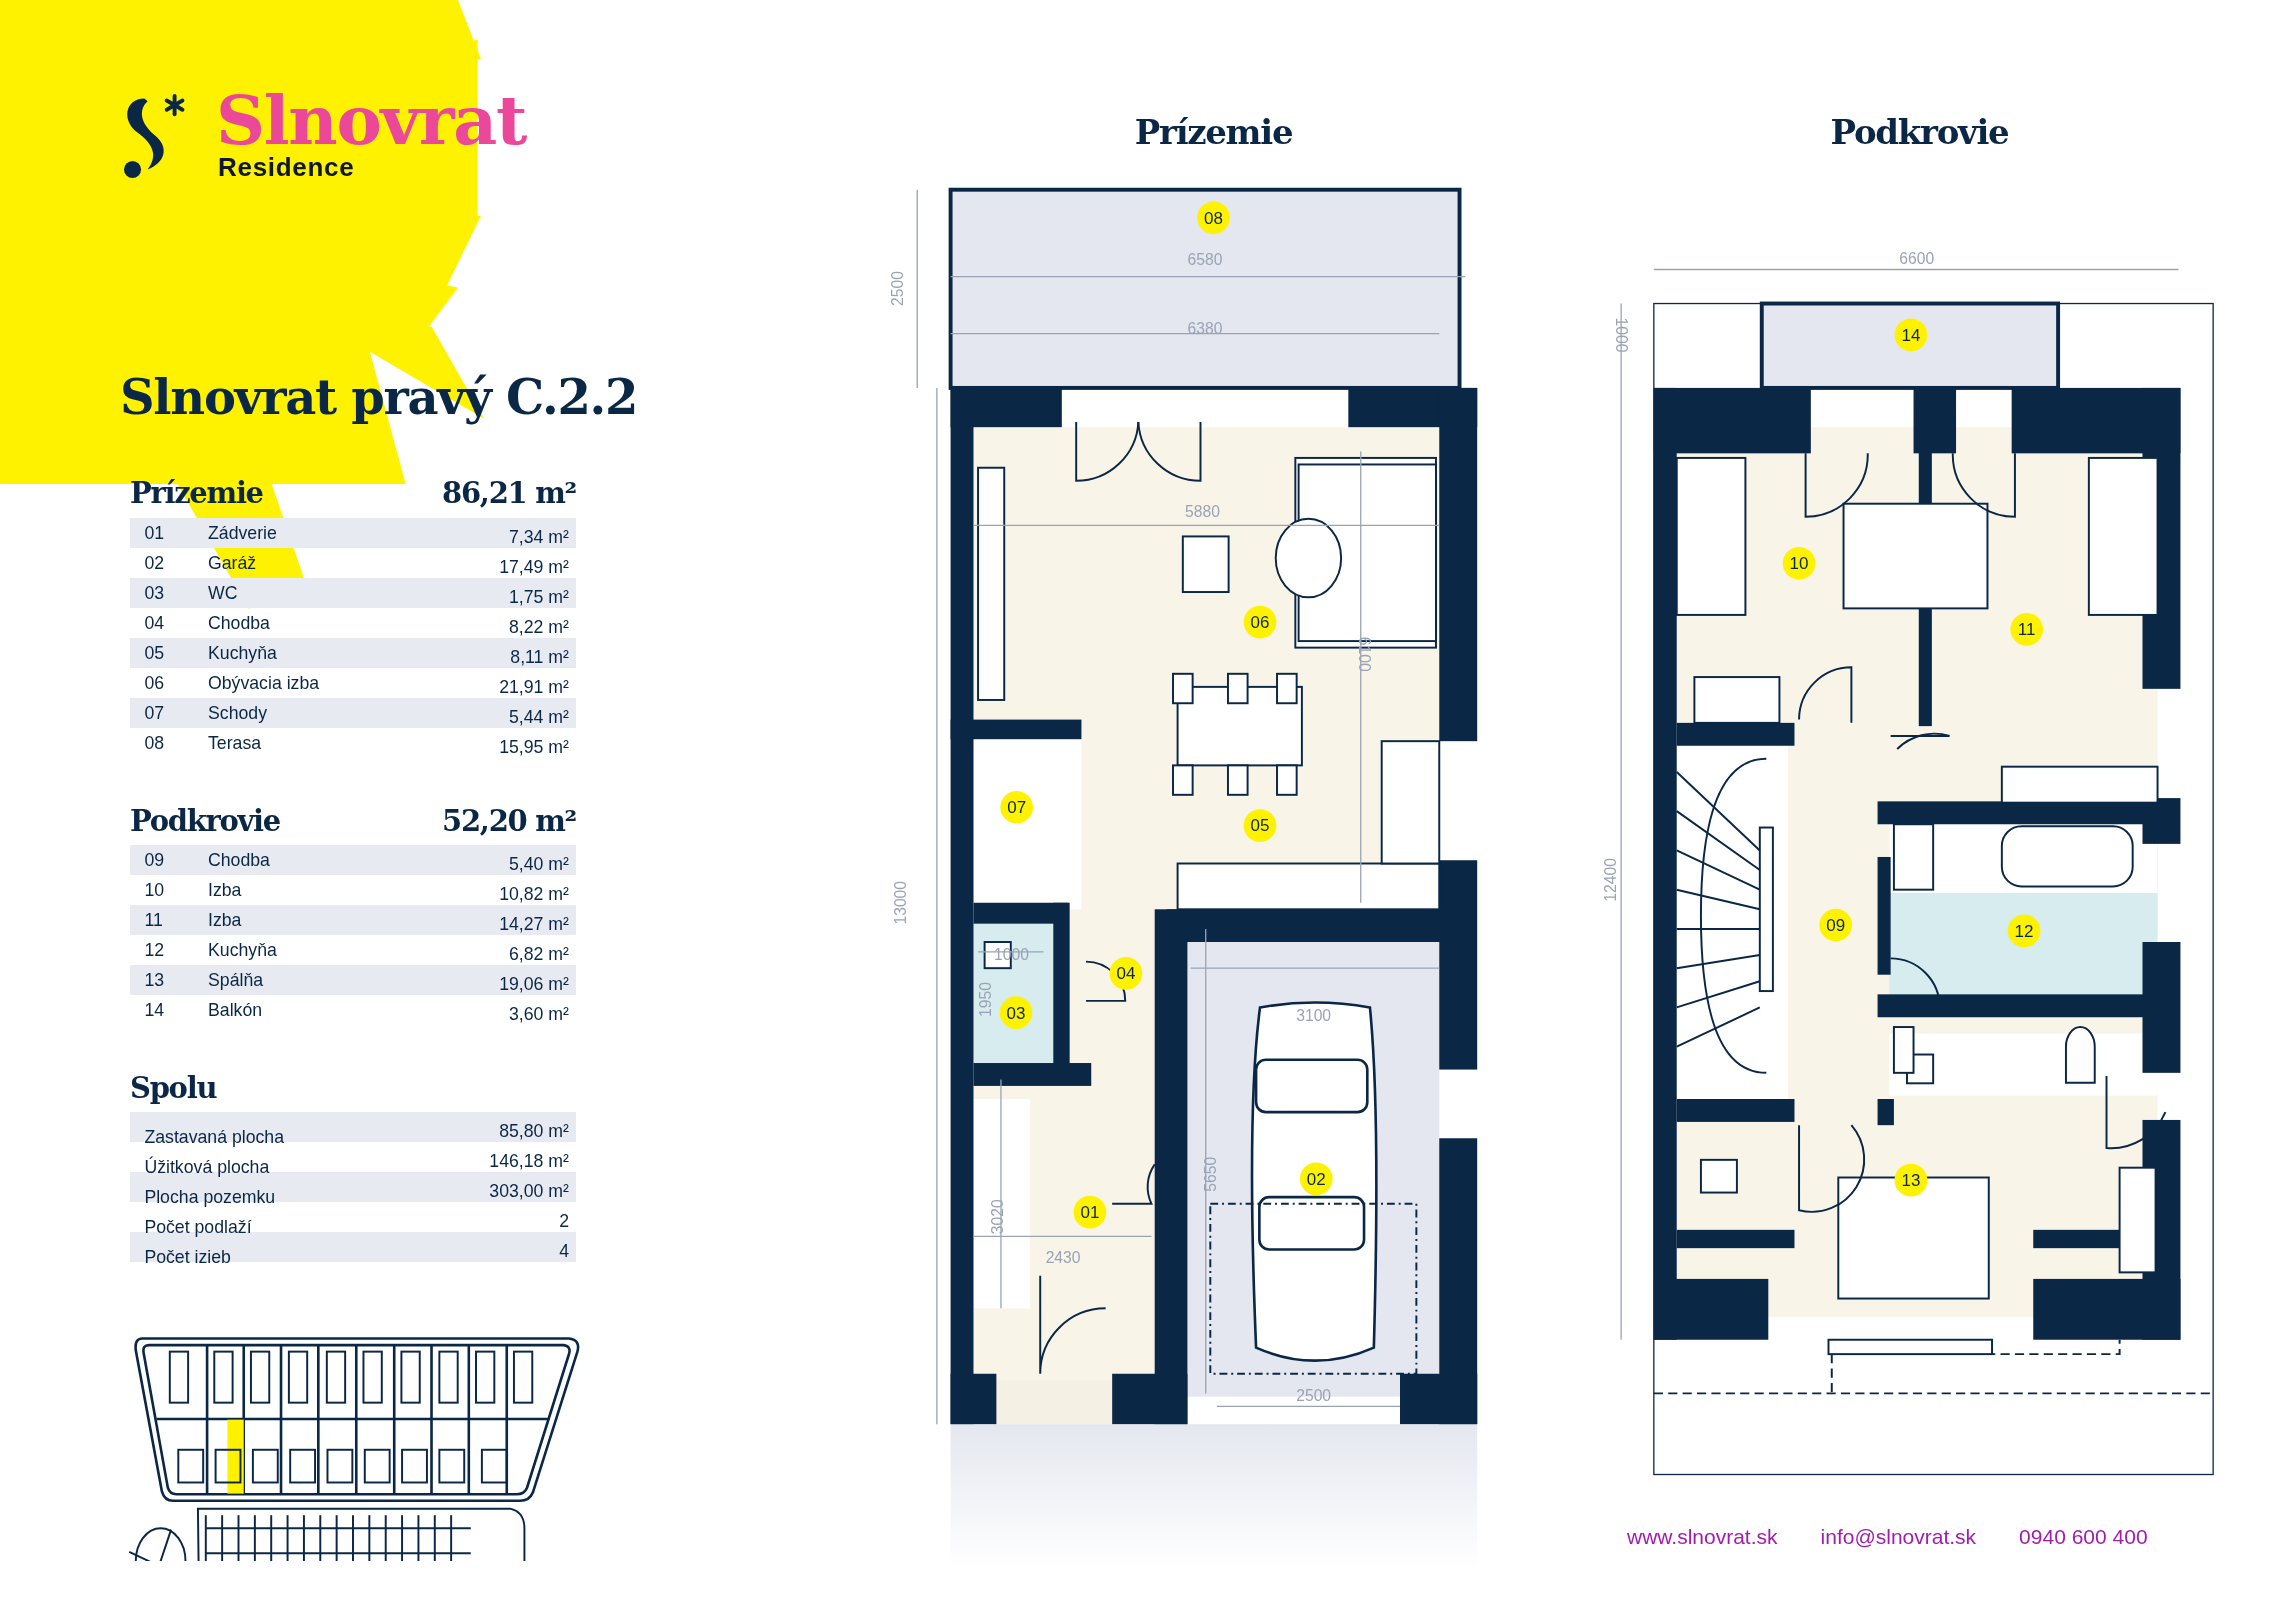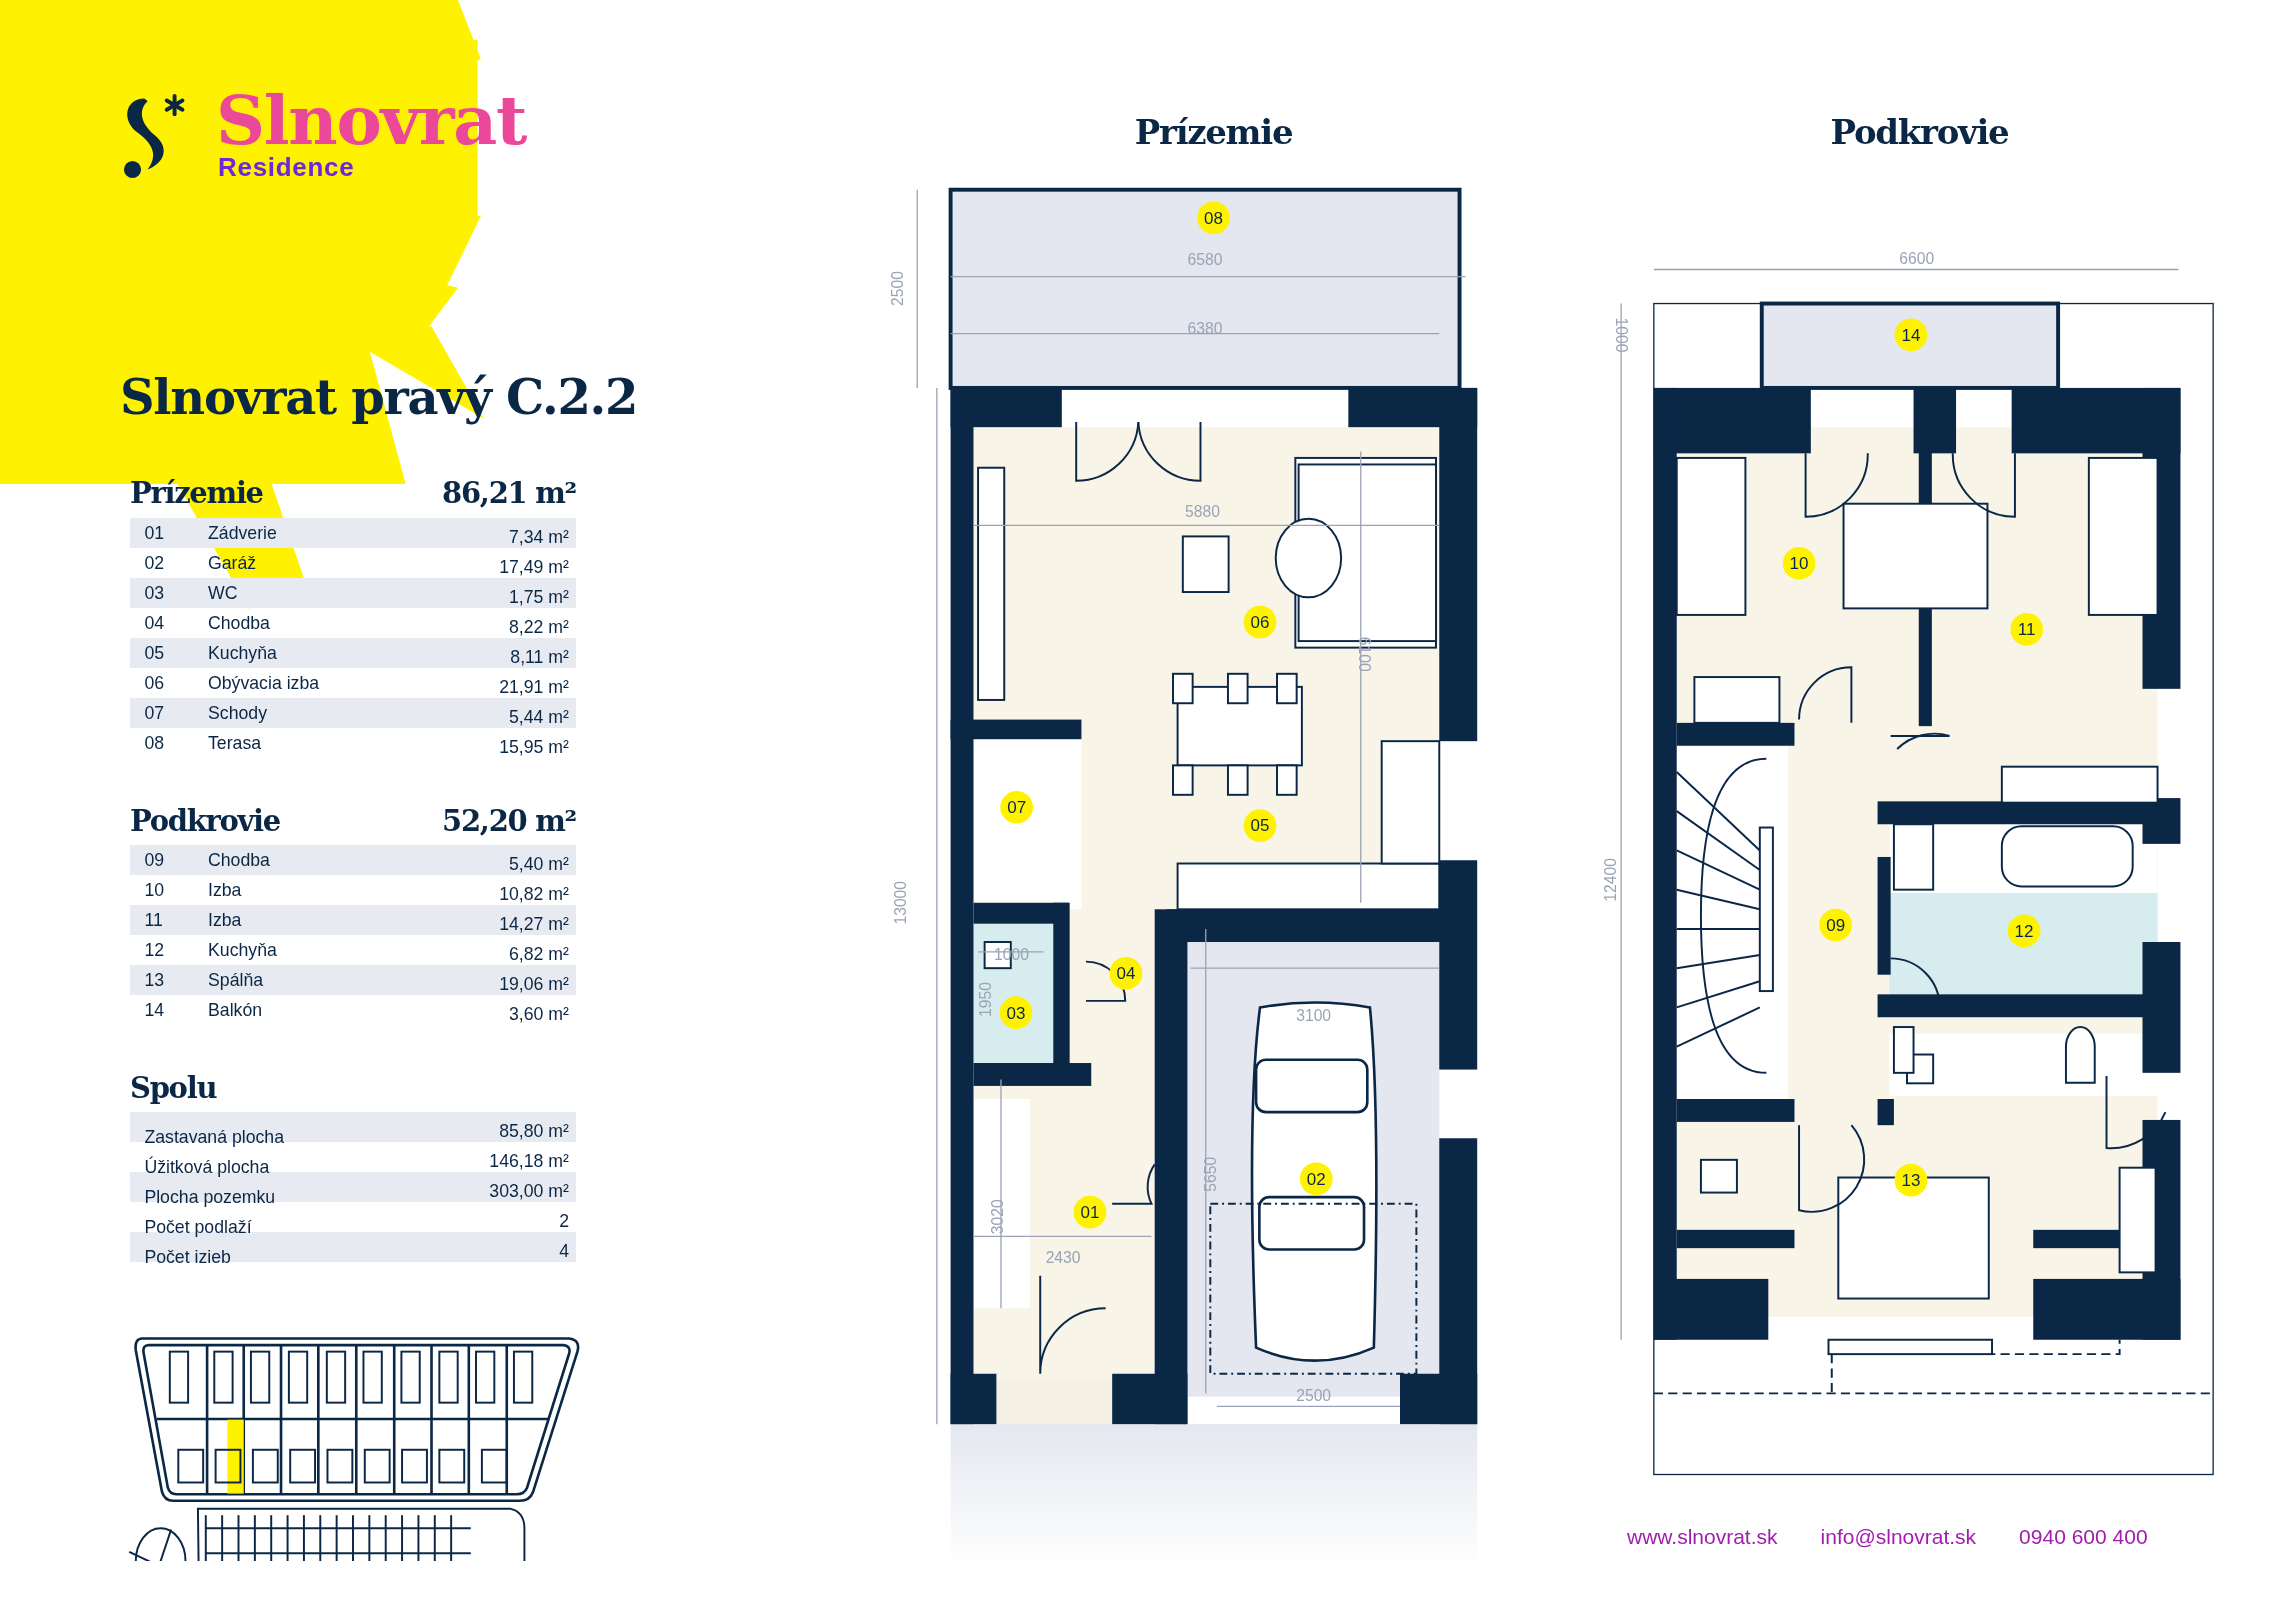--- a/index.html
+++ b/index.html
@@ -1,21 +1,21 @@
 <!DOCTYPE html>
 <html style="font-size:10.5px"><head>
 <meta charset="utf-8">
 <style>
   html,body{margin:0;padding:0;background:#ffffff;}
   body{width:2295px;height:1623px;position:relative;overflow:hidden;font-family:"Liberation Sans",sans-serif;color:#0b2746;}
   .abs{position:absolute;}
   #sun{position:absolute;left:0;top:0;width:2295px;height:1623px;}
   .serif{font-family:"DejaVu Serif","Liberation Serif",serif;font-weight:bold;letter-spacing:-1.3px;}
   .logo-word{left:216px;top:84px;font-size:68px;line-height:72px;color:#ec4899;}
-  .logo-sub{left:218px;top:153px;font-size:26px;line-height:29px;font-weight:600;color:#6d28d9;letter-spacing:0.7px;}
+  .logo-sub{left:218px;top:153px;font-size:26px;line-height:29px;font-weight:600;color:#0f172a;letter-spacing:0.7px;}
   .logo-mark{left:118px;top:92px;width:79px;height:92px;}
   .title{left:120px;top:368px;font-size:48px;line-height:59px;white-space:nowrap;}
   .section-head{left:130px;width:446px;display:flex;justify-content:space-between;align-items:baseline;}
   .section-head .h{font-size:29px;line-height:34px;}
   .table{left:130px;width:446px;}
   .row{display:flex;align-items:center;height:30px;font-size:17.7px;color:#0b2746;}
   .row.shade{background:#e7eaf1;}
   .row .num{width:63px;padding-left:14.4px;box-sizing:border-box;}
   .row .name{flex:1;margin-left:15px;}
   .row .val{padding-right:7px;text-align:right;margin-top:9px;}

